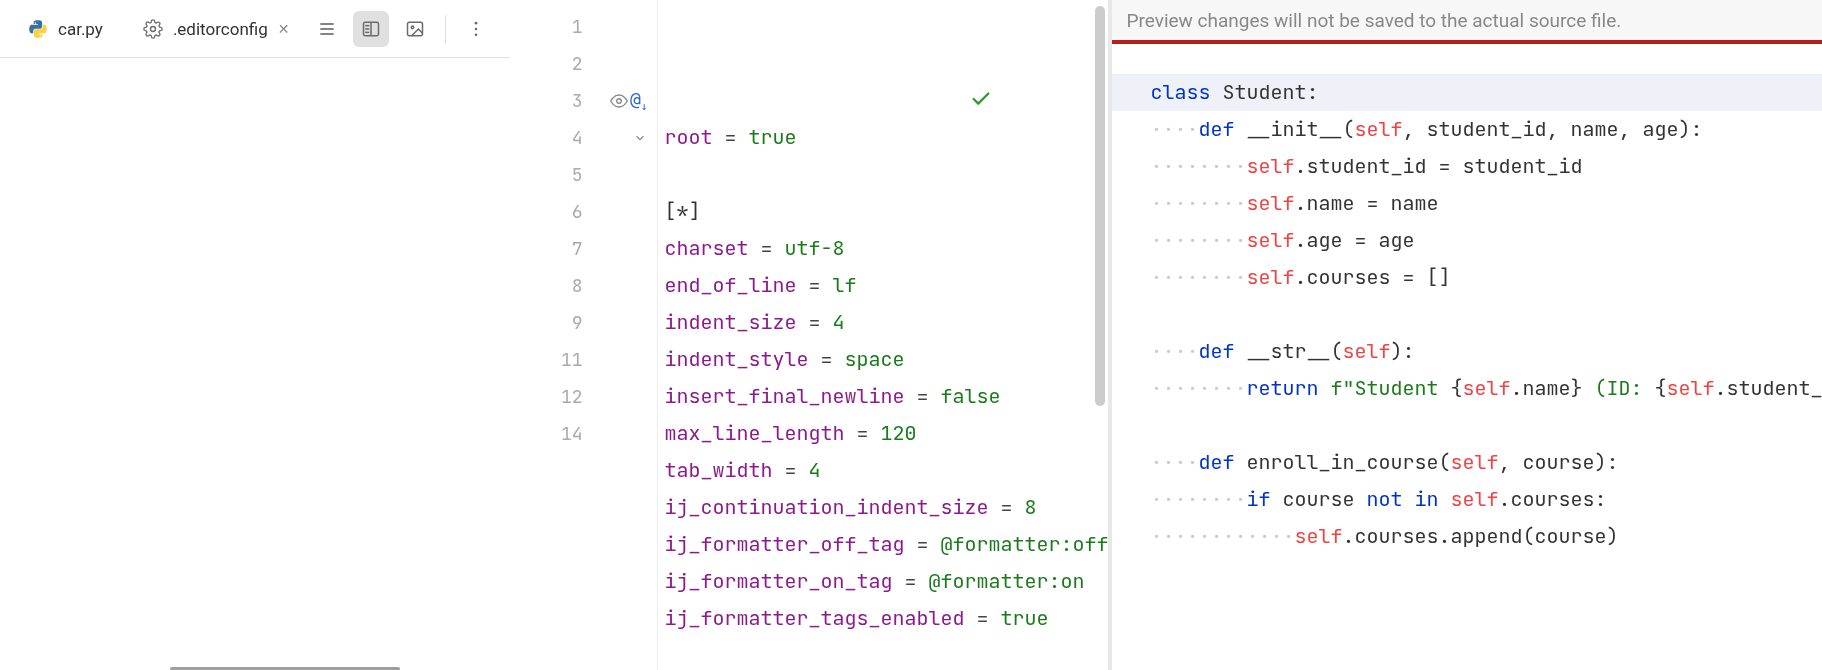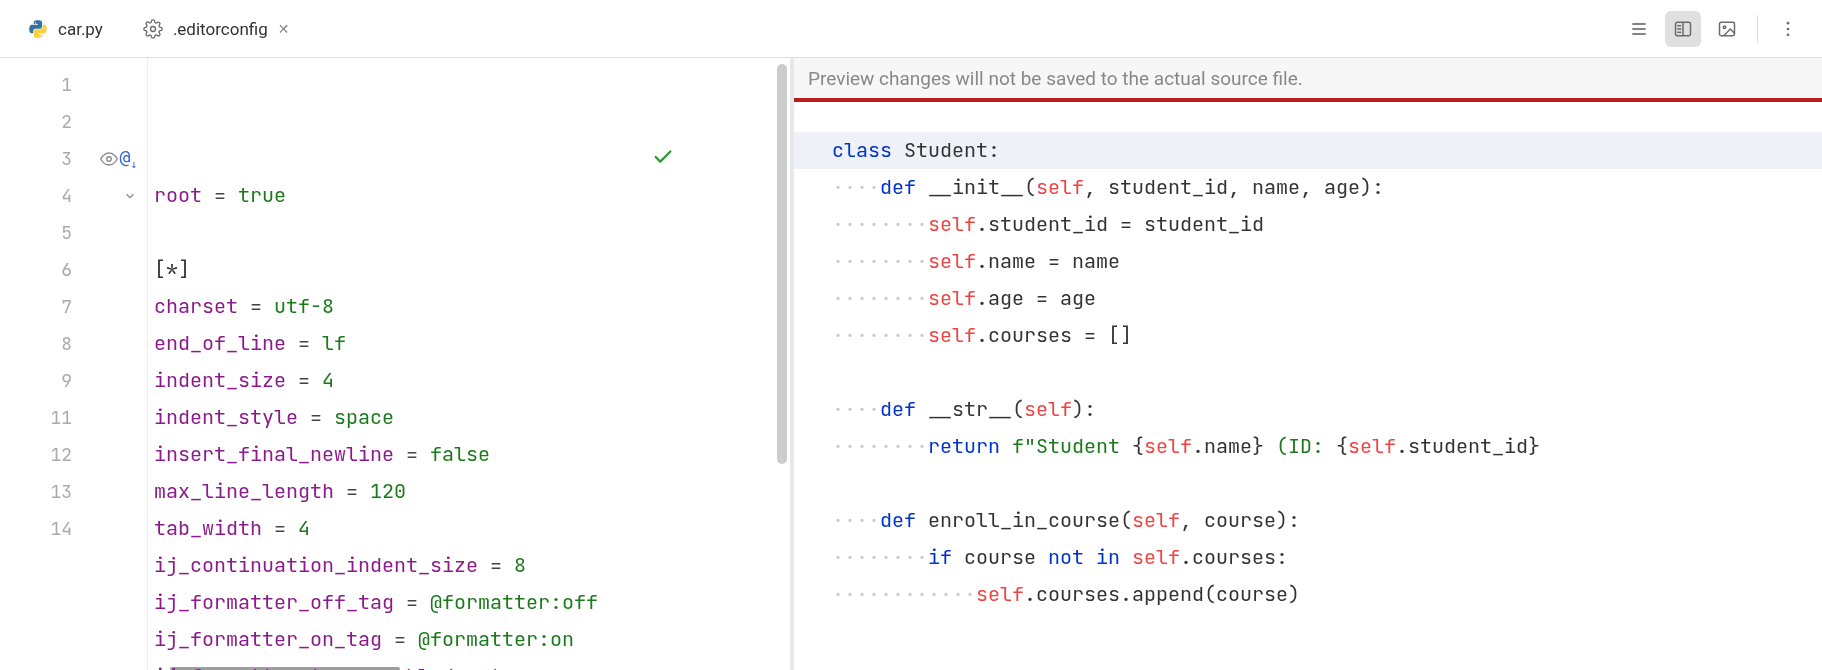--- a/index.html
+++ b/index.html
@@ -4,21 +4,21 @@
 <style>
 * { margin: 0; padding: 0; box-sizing: border-box; }
 body {
   font-family: -apple-system, BlinkMacSystemFont, "Segoe UI", Roboto, sans-serif;
   font-size: 14px;
   background: #fff;
   width: 1822px;
   height: 670px;
   overflow: hidden;
 }
-.ide-container { display: flex; flex-direction: column; height: 100%; }
+.ide-container { display: flex; flex-direction: row; height: 100%; }
 .tabs-bar {
   display: flex;
   align-items: center;
   height: 58px;
   border-bottom: 1px solid #e0e0e0;
   padding: 0 8px;
 }
 .tab {
   display: flex;
   align-items: center;
@@ -244,24 +244,20 @@
           </div>
           <div class="gutter-row">
             <span class="line-number">11</span>
             <span class="gutter-icons"></span>
           </div>
           <div class="gutter-row">
             <span class="line-number">12</span>
             <span class="gutter-icons"></span>
           </div>
           <div class="gutter-row">
-            <span class="line-number">13</span>
-            <span class="gutter-icons"></span>
-          </div>
-          <div class="gutter-row">
             <span class="line-number">14</span>
             <span class="gutter-icons"></span>
           </div>
         </div>
       <div class="code-area" id="code-area">
         <span class="check-icon">
           <svg width="22" height="22" viewBox="0 0 24 24" fill="none" stroke="#2e9b2e" stroke-width="2.5" stroke-linecap="round" stroke-linejoin="round">
               <polyline points="20 6 9 17 4 12"></polyline>
             </svg>
         </span>

